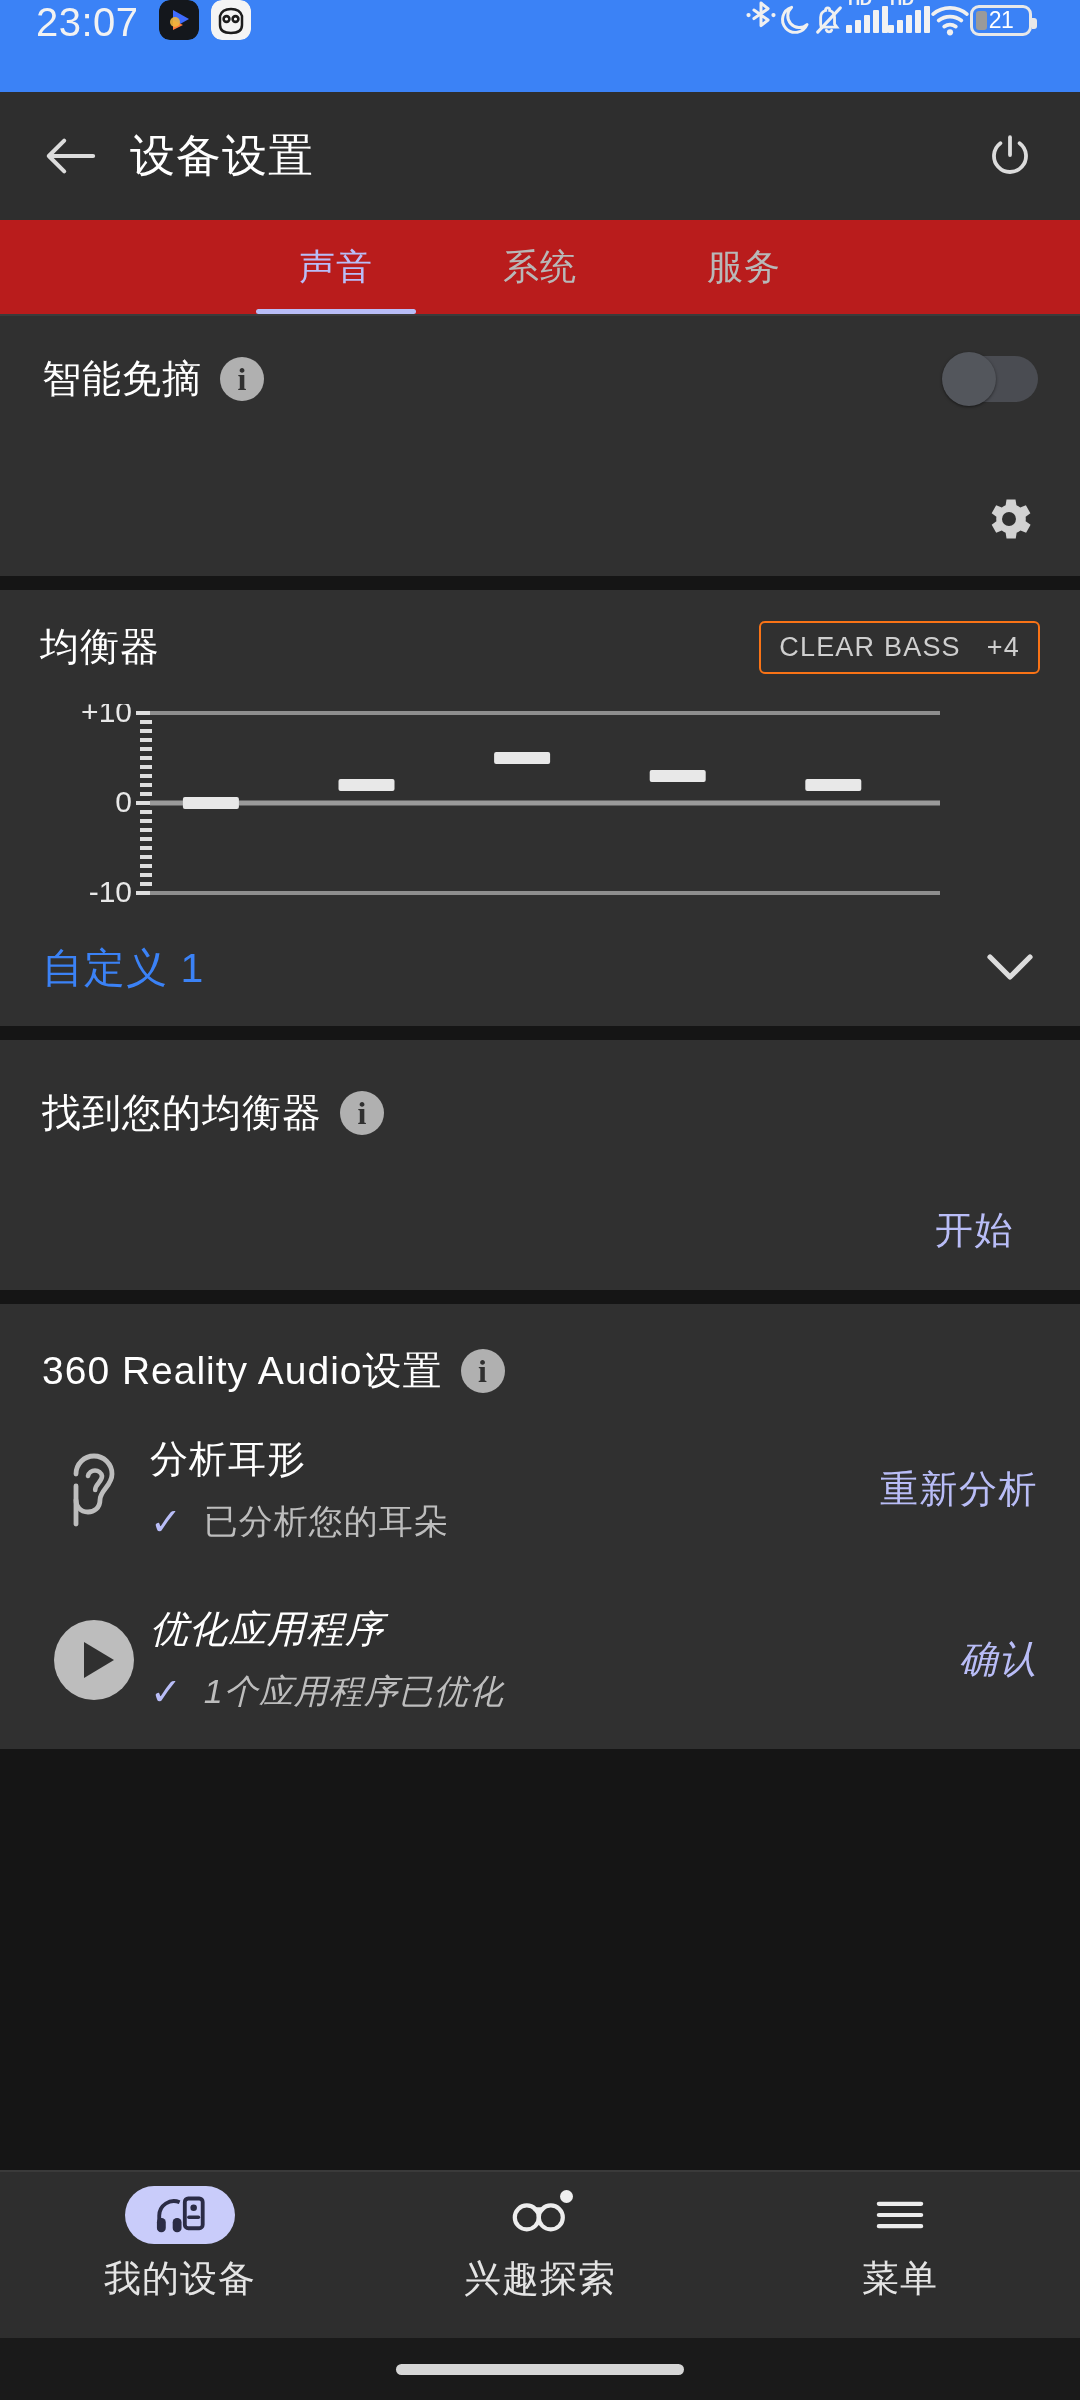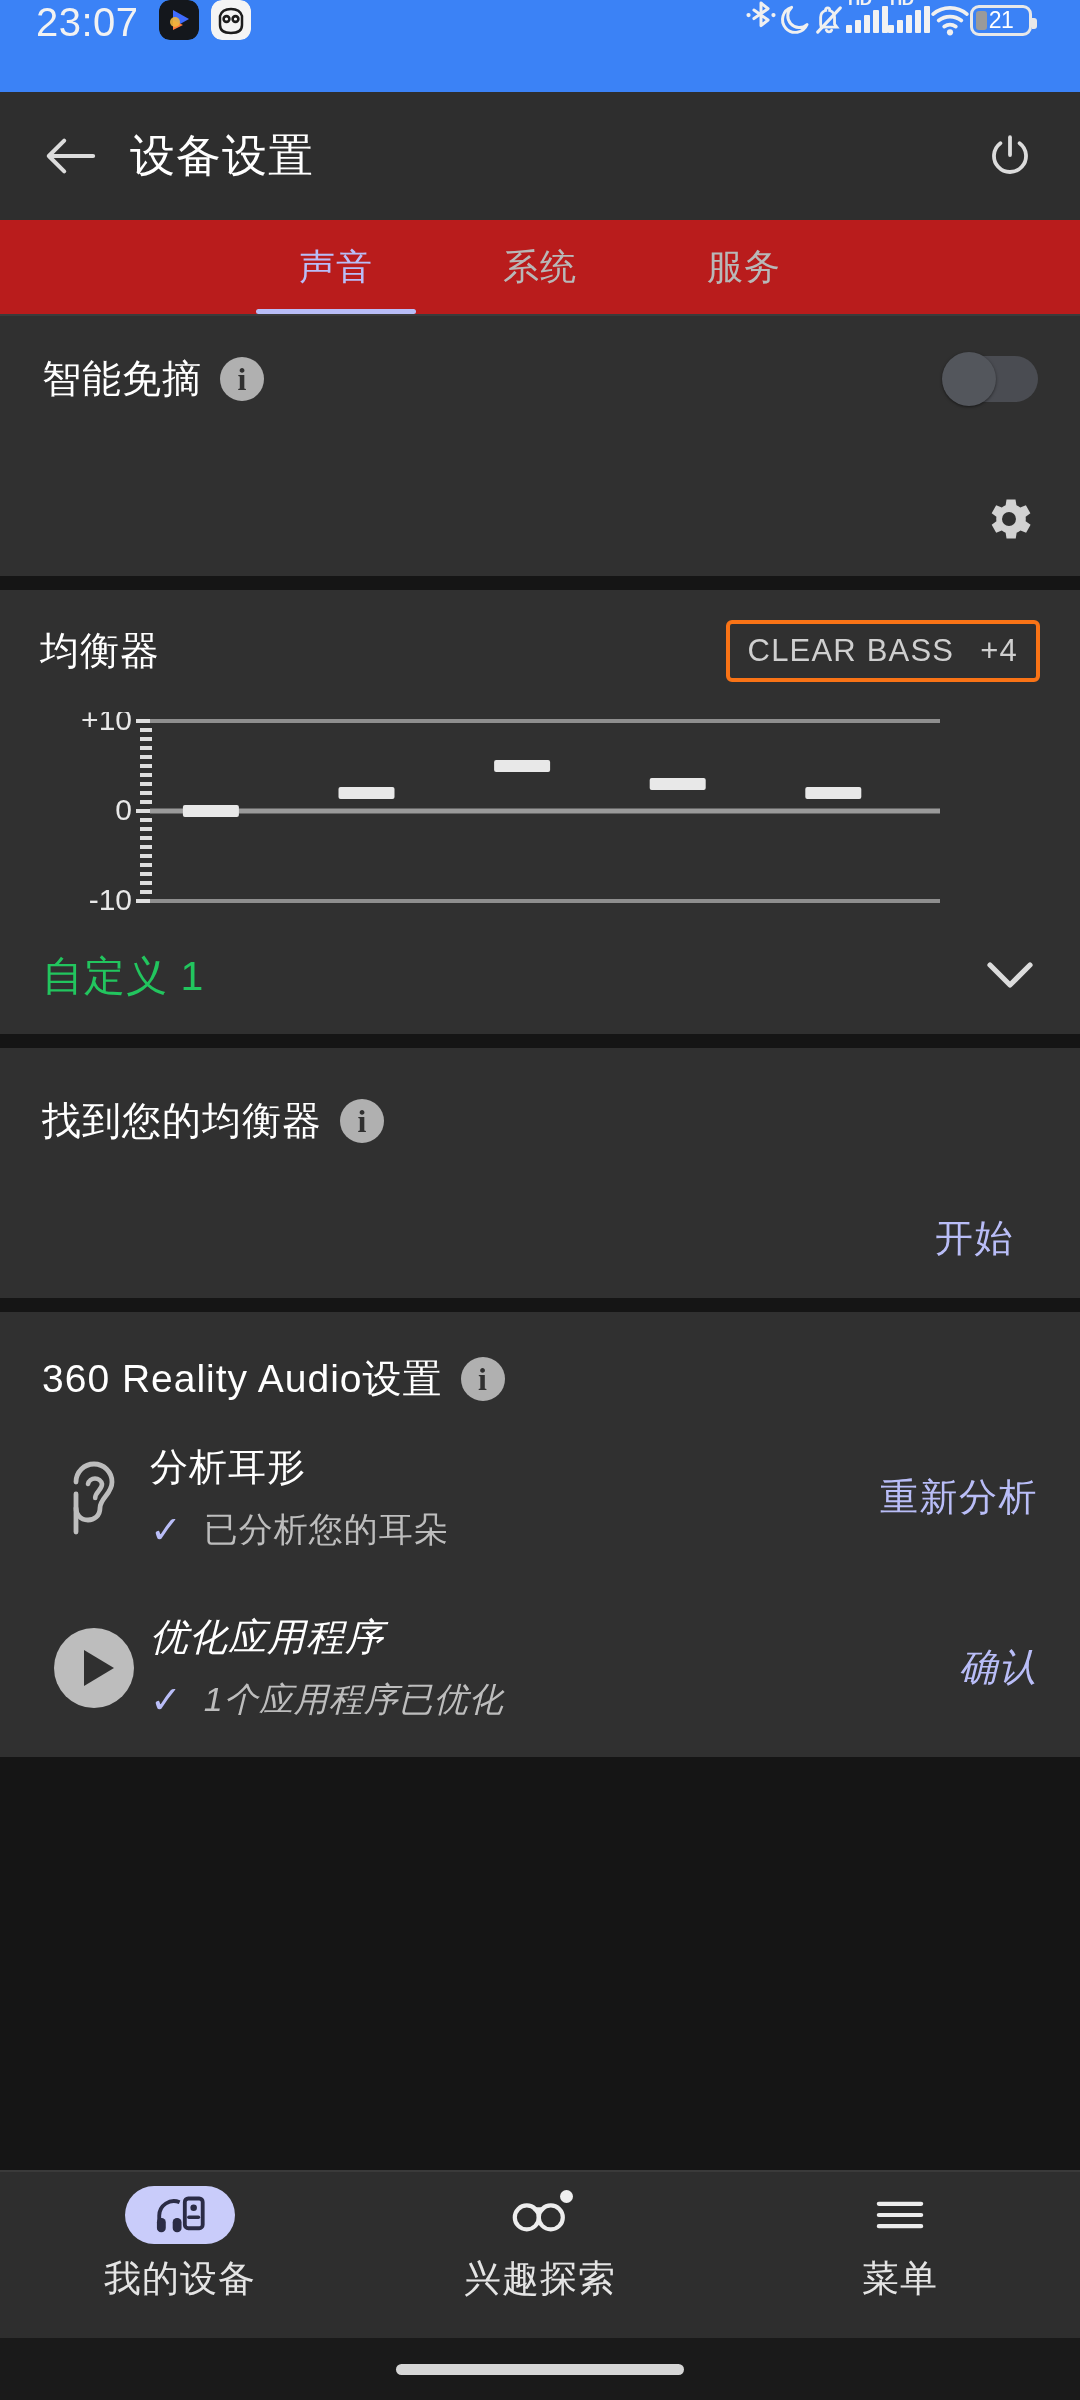--- a/index.html
+++ b/index.html
@@ -90,29 +90,29 @@
   .toggle .knob {
     position:absolute; left:-4px; top:-4px; width:54px; height:54px;
     border-radius:50%; background:#53565c; box-shadow:0 1px 3px rgba(0,0,0,.5);
   }
   .gear-wrap { position:absolute; right:44px; bottom:26px; }
 
   
   .card-eq { padding:30px 40px 0 40px; }
   .eq-head { display:flex; align-items:center; justify-content:space-between; }
   .clearbass {
-    border:4px solid #f97316; border-radius:6px; padding:9px 18px;
-    font-size:31px; color:#cfcfcf; letter-spacing:1.2px; display:flex; gap:26px;
+    border:2px solid #f97316; border-radius:6px; padding:9px 18px;
+    font-size:27px; color:#cfcfcf; letter-spacing:1.2px; display:flex; gap:26px;
   }
   .eq-graph { position:relative; height:200px; margin:30px 0 6px 0; }
   .eq-preset {
     display:flex; align-items:center; justify-content:space-between;
     height:116px; padding:0 6px 0 2px;
   }
-  .eq-preset-name { font-size:41px; color:#22c55e; letter-spacing:1px; }
+  .eq-preset-name { font-size:41px; color:#3b82f6; letter-spacing:1px; }
 
   
   .card-find { padding:46px 42px 34px 42px; height:250px; display:flex; flex-direction:column; }
   .link-btn { font-size:38px; color:#b9bdf7; letter-spacing:1.5px; }
   .find-action { margin-top:auto; display:flex; justify-content:flex-end; padding-right:24px;}
 
   
   .card-360 { padding:40px 42px 34px 42px; }
   .ra-row { display:flex; align-items:center; margin-top:36px; }
   .ra-icon { width:104px; flex:0 0 104px; display:flex; align-items:center; justify-content:center; }

